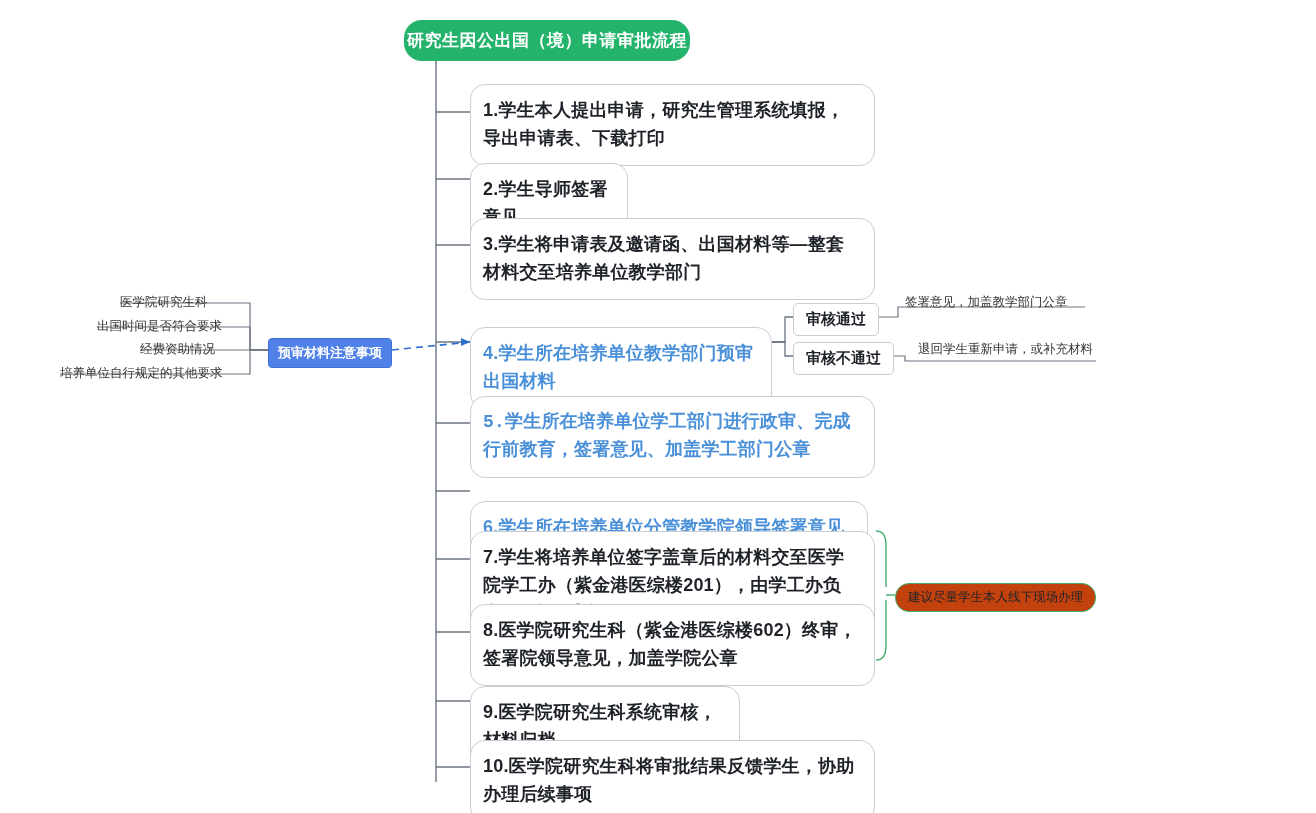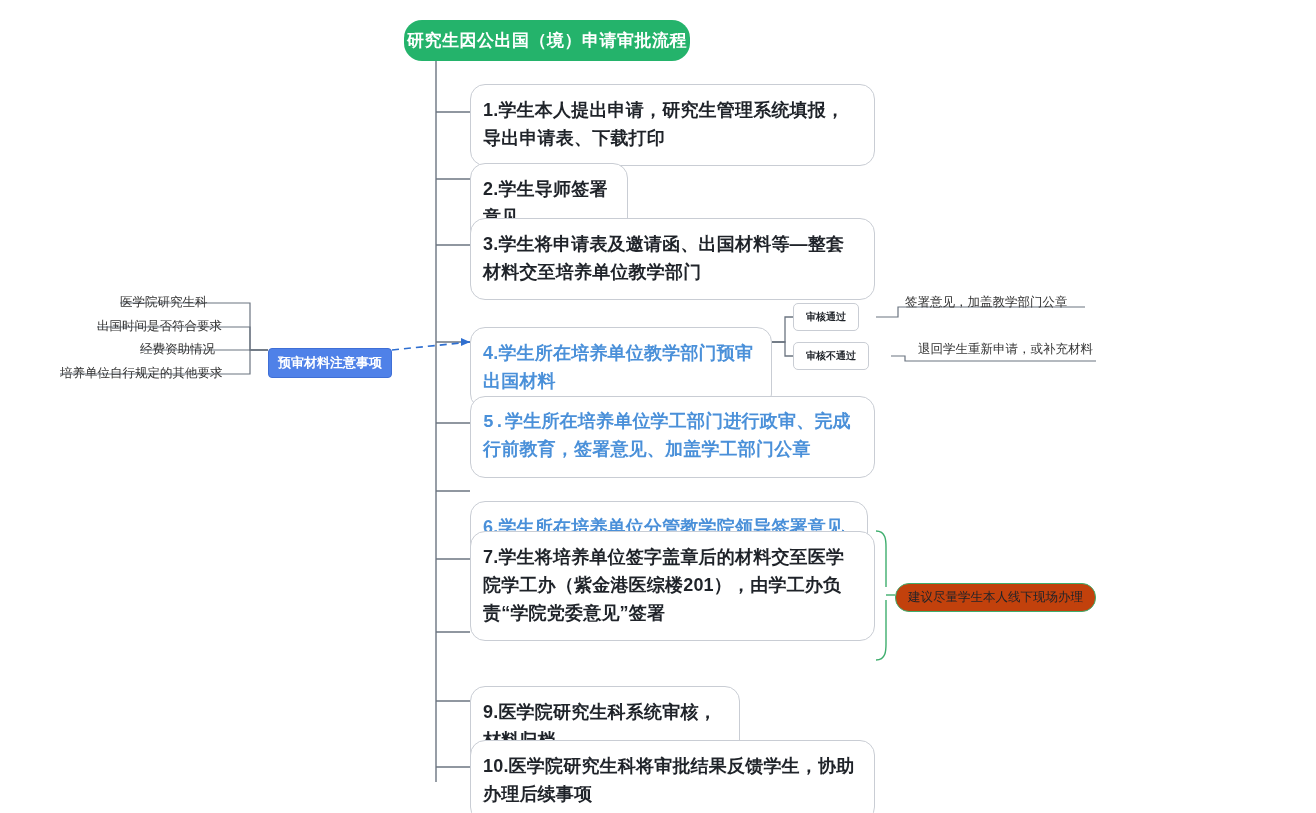--- a/index.html
+++ b/index.html
@@ -40,21 +40,21 @@
     white-space: nowrap;
   }
   .blue-text { color: #4a90d9; }
   .red-note { color: #ff0000; }
   .small-node {
     position: absolute;
     background: #ffffff;
     border: 1px solid #c9cdd4;
     border-radius: 5px;
     padding: 6px 12px;
-    font-size: 10px;
+    font-size: 15px;
     font-weight: bold;
     color: #1f2329;
     white-space: nowrap;
   }
   .side-box {
     position: absolute;
     background: #4f81e8;
     border: 1px solid #3f6fd6;
     border-radius: 4px;
     color: #ffffff;
@@ -140,32 +140,33 @@
 
   <div class="node" style="left:470px; top:218px; width:405px;">3.学生将申请表及邀请函、出国材料等—整套材料交至培养单位教学部门</div>
 
   <div class="node blue-text" style="left:470px; top:327px; width:302px;">4.学生所在培养单位教学部门预审出国材料</div>
 
   <div class="small-node" style="left:793px; top:303px;">审核通过</div>
   <div class="small-node" style="left:793px; top:342px;">审核不通过</div>
   <div class="plain-label" style="left:905px; top:294px;">签署意见，加盖教学部门公章</div>
   <div class="plain-label" style="left:918px; top:341px;">退回学生重新申请，或补充材料</div>
 
-  <div class="side-box" style="left:268px; top:348px;">预审材料注意事项</div>
+  <div class="side-box" style="left:268px; top:338px;">预审材料注意事项</div>
   <div class="leaf-label" style="left:120px; top:294px;">医学院研究生科</div>
   <div class="leaf-label" style="left:97px; top:318px;">出国时间是否符合要求</div>
   <div class="leaf-label" style="left:140px; top:341px;">经费资助情况</div>
   <div class="leaf-label" style="left:60px; top:365px;">培养单位自行规定的其他要求</div>
 
   <div class="node blue-text" style="left:470px; top:396px; width:405px;font-family:Liberation Mono, monospace;">5.学生所在培养单位学工部门进行政审、完成行前教育，签署意见、加盖学工部门公章</div>
 
   <div class="node" style="left:470px; top:501px; width:398px;"><span class="blue-text">6.学生所在培养单位分管教学院领导签署意见</span><span class="red-note">（无需盖章）</span></div>
 
   <div class="node" style="left:470px; top:531px; width:405px;">7.学生将培养单位签字盖章后的材料交至医学院学工办（紫金港医综楼201），由学工办负责“学院党委意见”签署</div>
 
+  <div class="node" style="left:470px; top:604px; width:405px;">8.医学院研究生科（紫金港医综楼602）终审，签署院领导意见，加盖学院公章</div>
 
   <div class="pill" style="left:895px; top:583px;">建议尽量学生本人线下现场办理</div>
 
   <div class="node" style="left:470px; top:686px; width:270px;">9.医学院研究生科系统审核，材料归档</div>
 
   <div class="node" style="left:470px; top:740px; width:405px;">10.医学院研究生科将审批结果反馈学生，协助办理后续事项</div>
 
 </div>
 
 </body></html>

